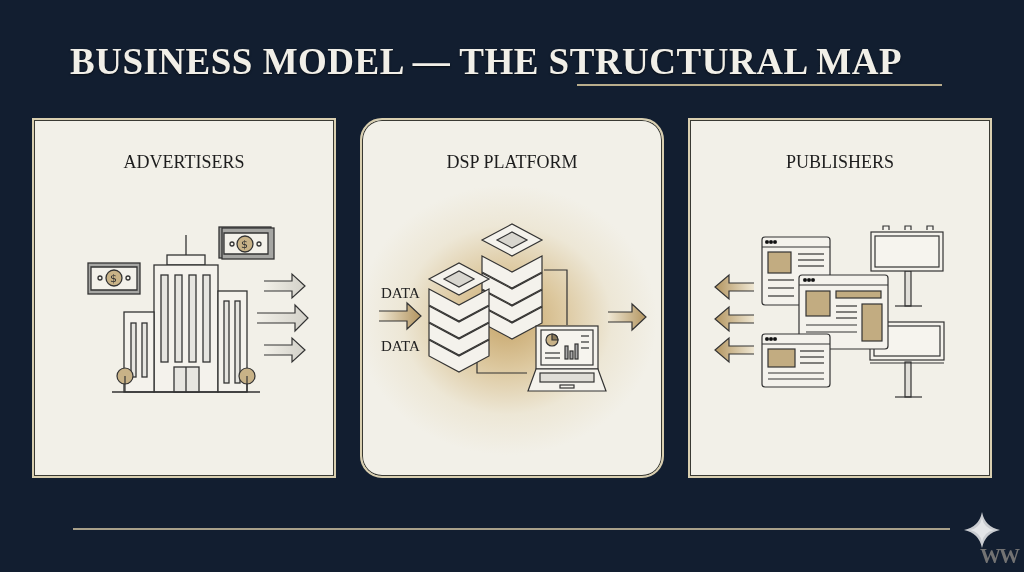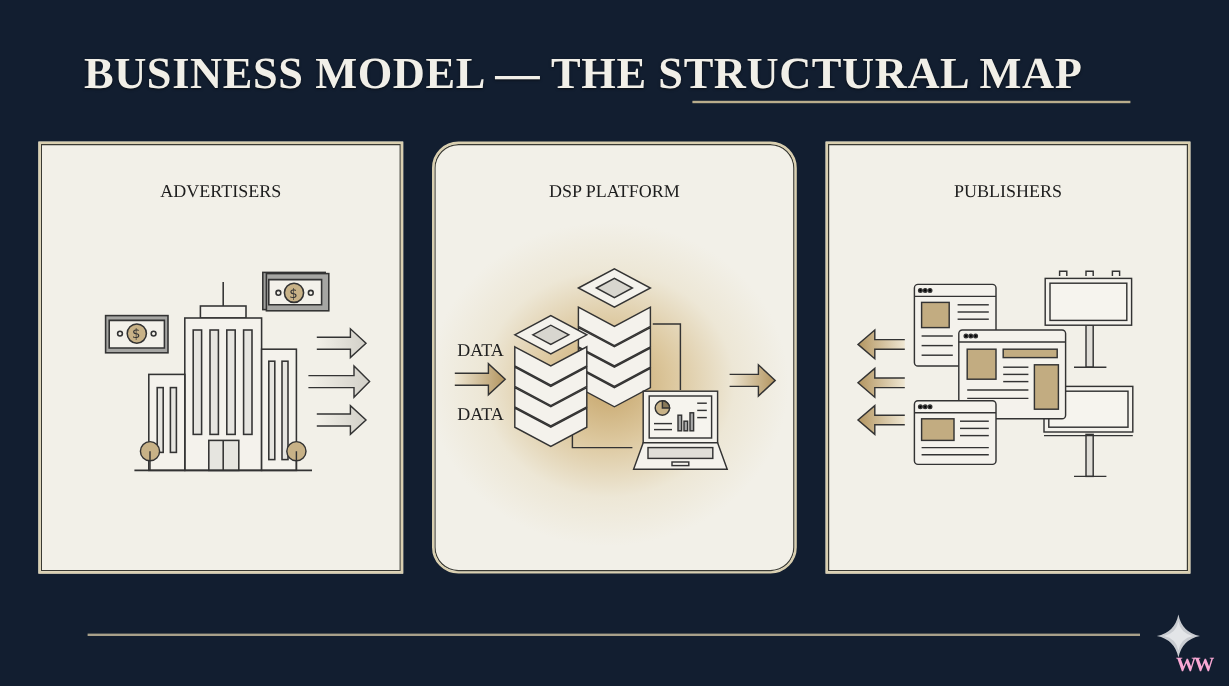--- a/index.html
+++ b/index.html
@@ -24,34 +24,34 @@
     background:#f2f0e8;
     border:2px solid #d9cfb0;
     box-sizing:border-box;
     box-shadow:0 0 0 1px #3a3a33 inset;
   }
   .card1 { left:32px; }
   .card2 { left:360px; background:radial-gradient(ellipse 150px 135px at 145px 200px, #c6a56a 0%, #dcc79d 35%, #ede7d6 70%, #f2f0e8 100%);border-radius:22px; }
   .card3 { left:688px; }
   .card-title {
     position:absolute; top:32px; left:0; width:100%; text-align:center;
-    font-size:15px; color:#1d1d1d; font-family:"Liberation Serif", serif;
+    font-size:18px; color:#1d1d1d; font-family:"Liberation Serif", serif;
   }
   .card svg { position:absolute; left:0; top:0; }
   .data-label {
     position:absolute; font-size:15px; color:#222; font-family:"Liberation Serif", serif;
   }
   .footer-line {
     position:absolute; left:73px; top:528px; width:877px; height:2px;
     background:#a8a08a;
   }
   .logo { position:absolute; left:962px; top:510px; }
   .logo-text {
-    position:absolute; left:980px; top:544px; color:#f9a8d4;
-    font-family:"Liberation Serif", serif; font-size:17px; font-weight:bold; letter-spacing:-2px;
+    position:absolute; left:980px; top:544px; color:#737373;
+    font-family:"Liberation Serif", serif; font-size:21px; font-weight:bold; letter-spacing:-2px;
   }
 </style>
 </head>
 <body>
 
 <div class="title">BUSINESS MODEL — THE STRUCTURAL MAP</div>
 <div class="title-underline"></div>
 
 <div class="card card1">
   <div class="card-title">ADVERTISERS</div>

